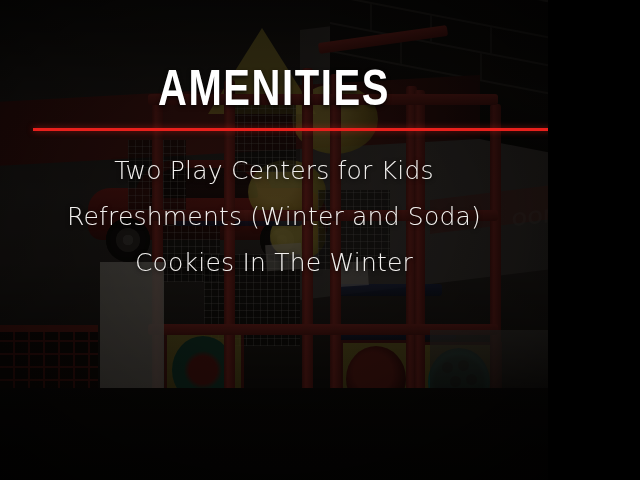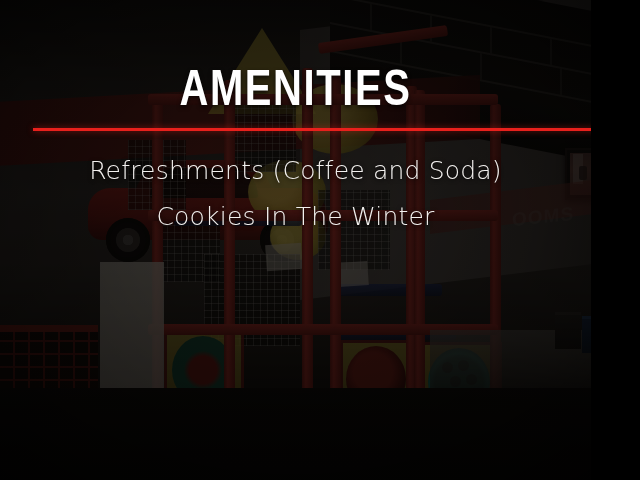--- a/index.html
+++ b/index.html
@@ -8,21 +8,20 @@
     padding: 0;
     background: #000;
   }
   .slide {
     position: relative;
     width: 548px;
     height: 480px;
     overflow: hidden;
     background: #0a0807;
     font-family: "Liberation Sans", sans-serif;
-    padding-left: 43px;
   }
 
   
   .photo {
     position: absolute;
     inset: 0;
     overflow: hidden;
   }
   
   .wall {
@@ -470,18 +469,19 @@
     <div class="floor-dark"></div>
   </div>
 
   <div class="overlay"></div>
   <div class="overlay-vignette"></div>
 
   <div class="content">
     <div class="title">AMENITIES</div>
     <div class="rule"></div>
     <div class="list">
-      <div class="list-item">Refreshments (Coffee and Soda)</div>
+      <div class="list-item">Two Play Centers for Kids</div>
+      <div class="list-item">Refreshments (Winter and Soda)</div>
       <div class="list-item">Cookies In The Winter</div>
     </div>
   </div>
 
 </div>
 
 </body></html>

